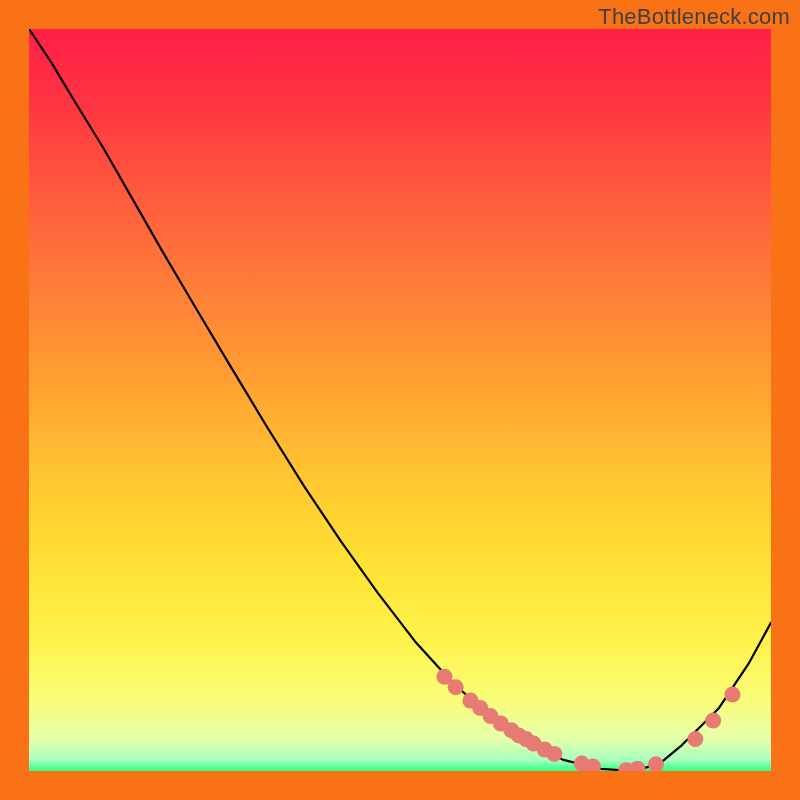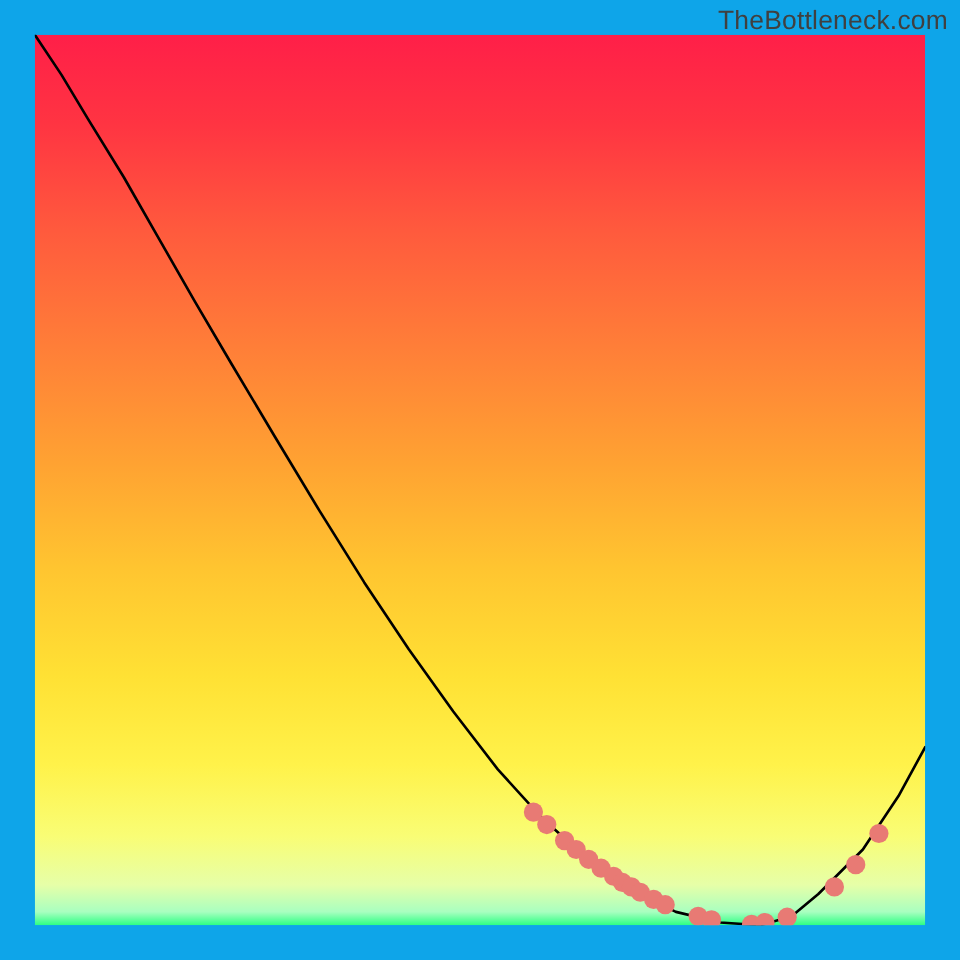--- a/index.html
+++ b/index.html
@@ -8,21 +8,21 @@
     width: 800px;
     height: 800px;
     background: #000;
     overflow: hidden;
     font-family: Arial, Helvetica, sans-serif;
   }
   .outer {
     position: relative;
     width: 800px;
     height: 800px;
-    background: #0ea5e9;
+    background: #f97316;
   }
   .watermark {
     position: absolute;
     top: 4px;
     right: 10px;
     color: #404040;
     font-size: 22px;
     font-weight: 500;
     letter-spacing: 0.2px;
     z-index: 10;

